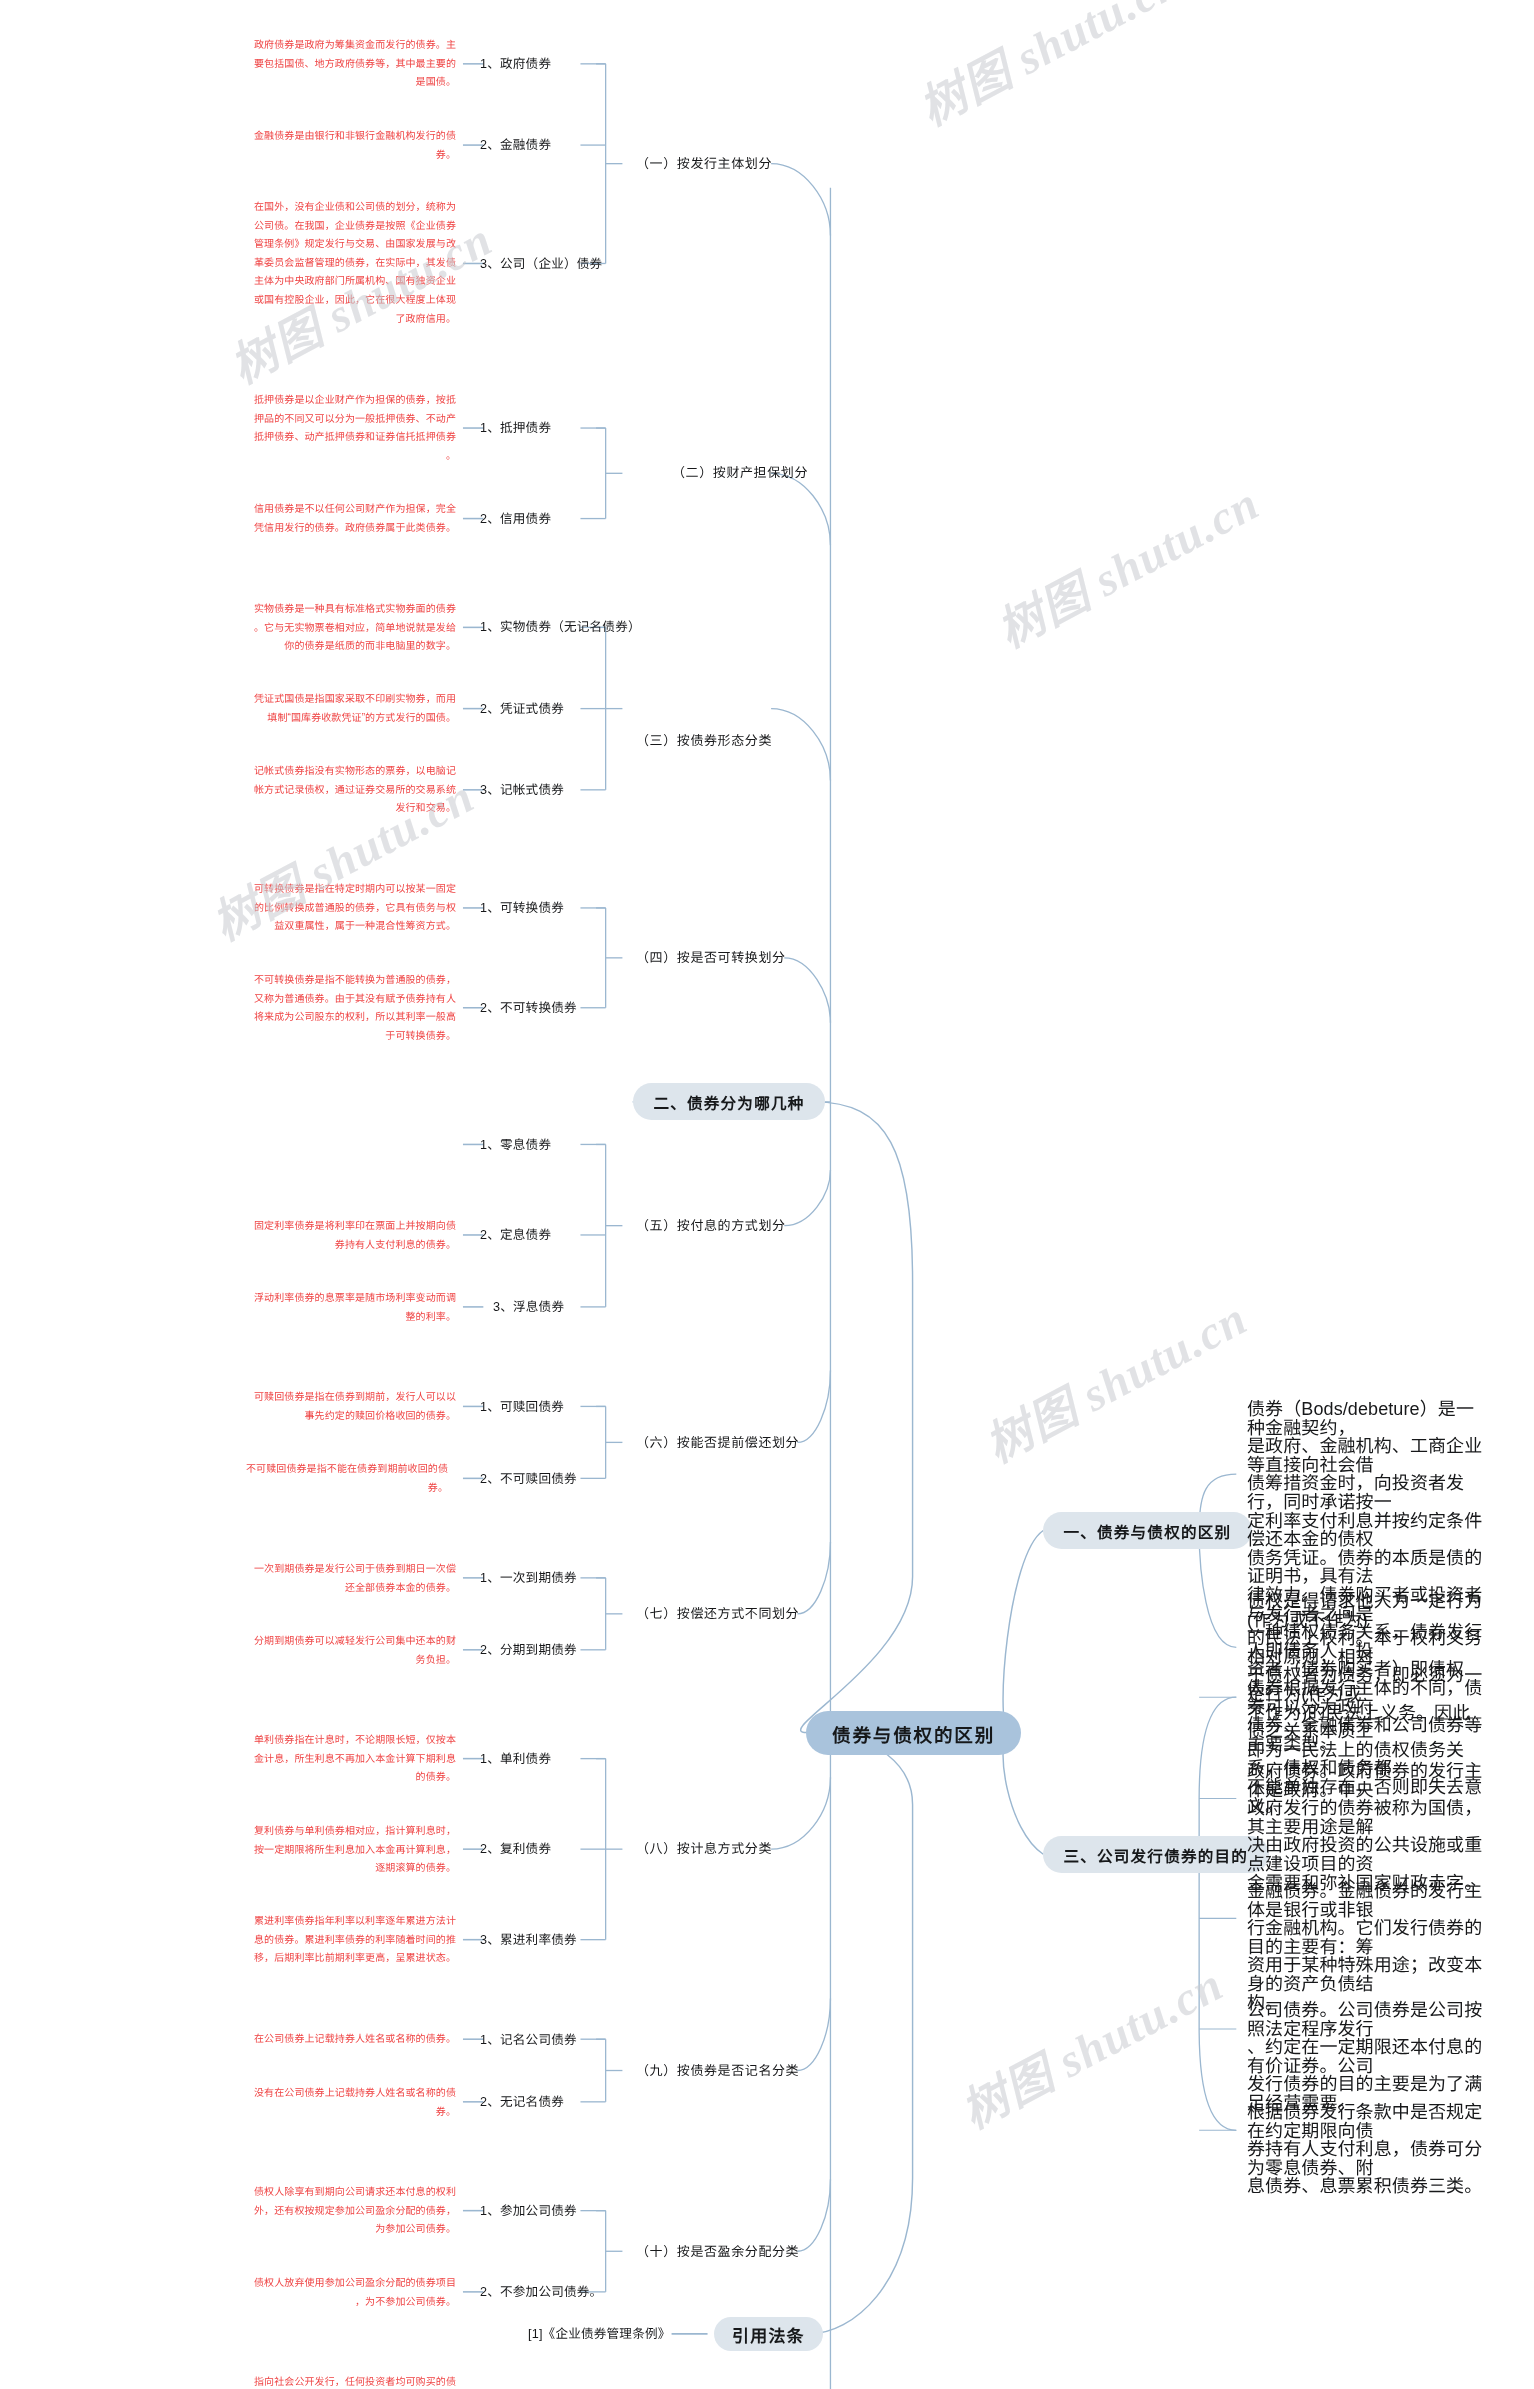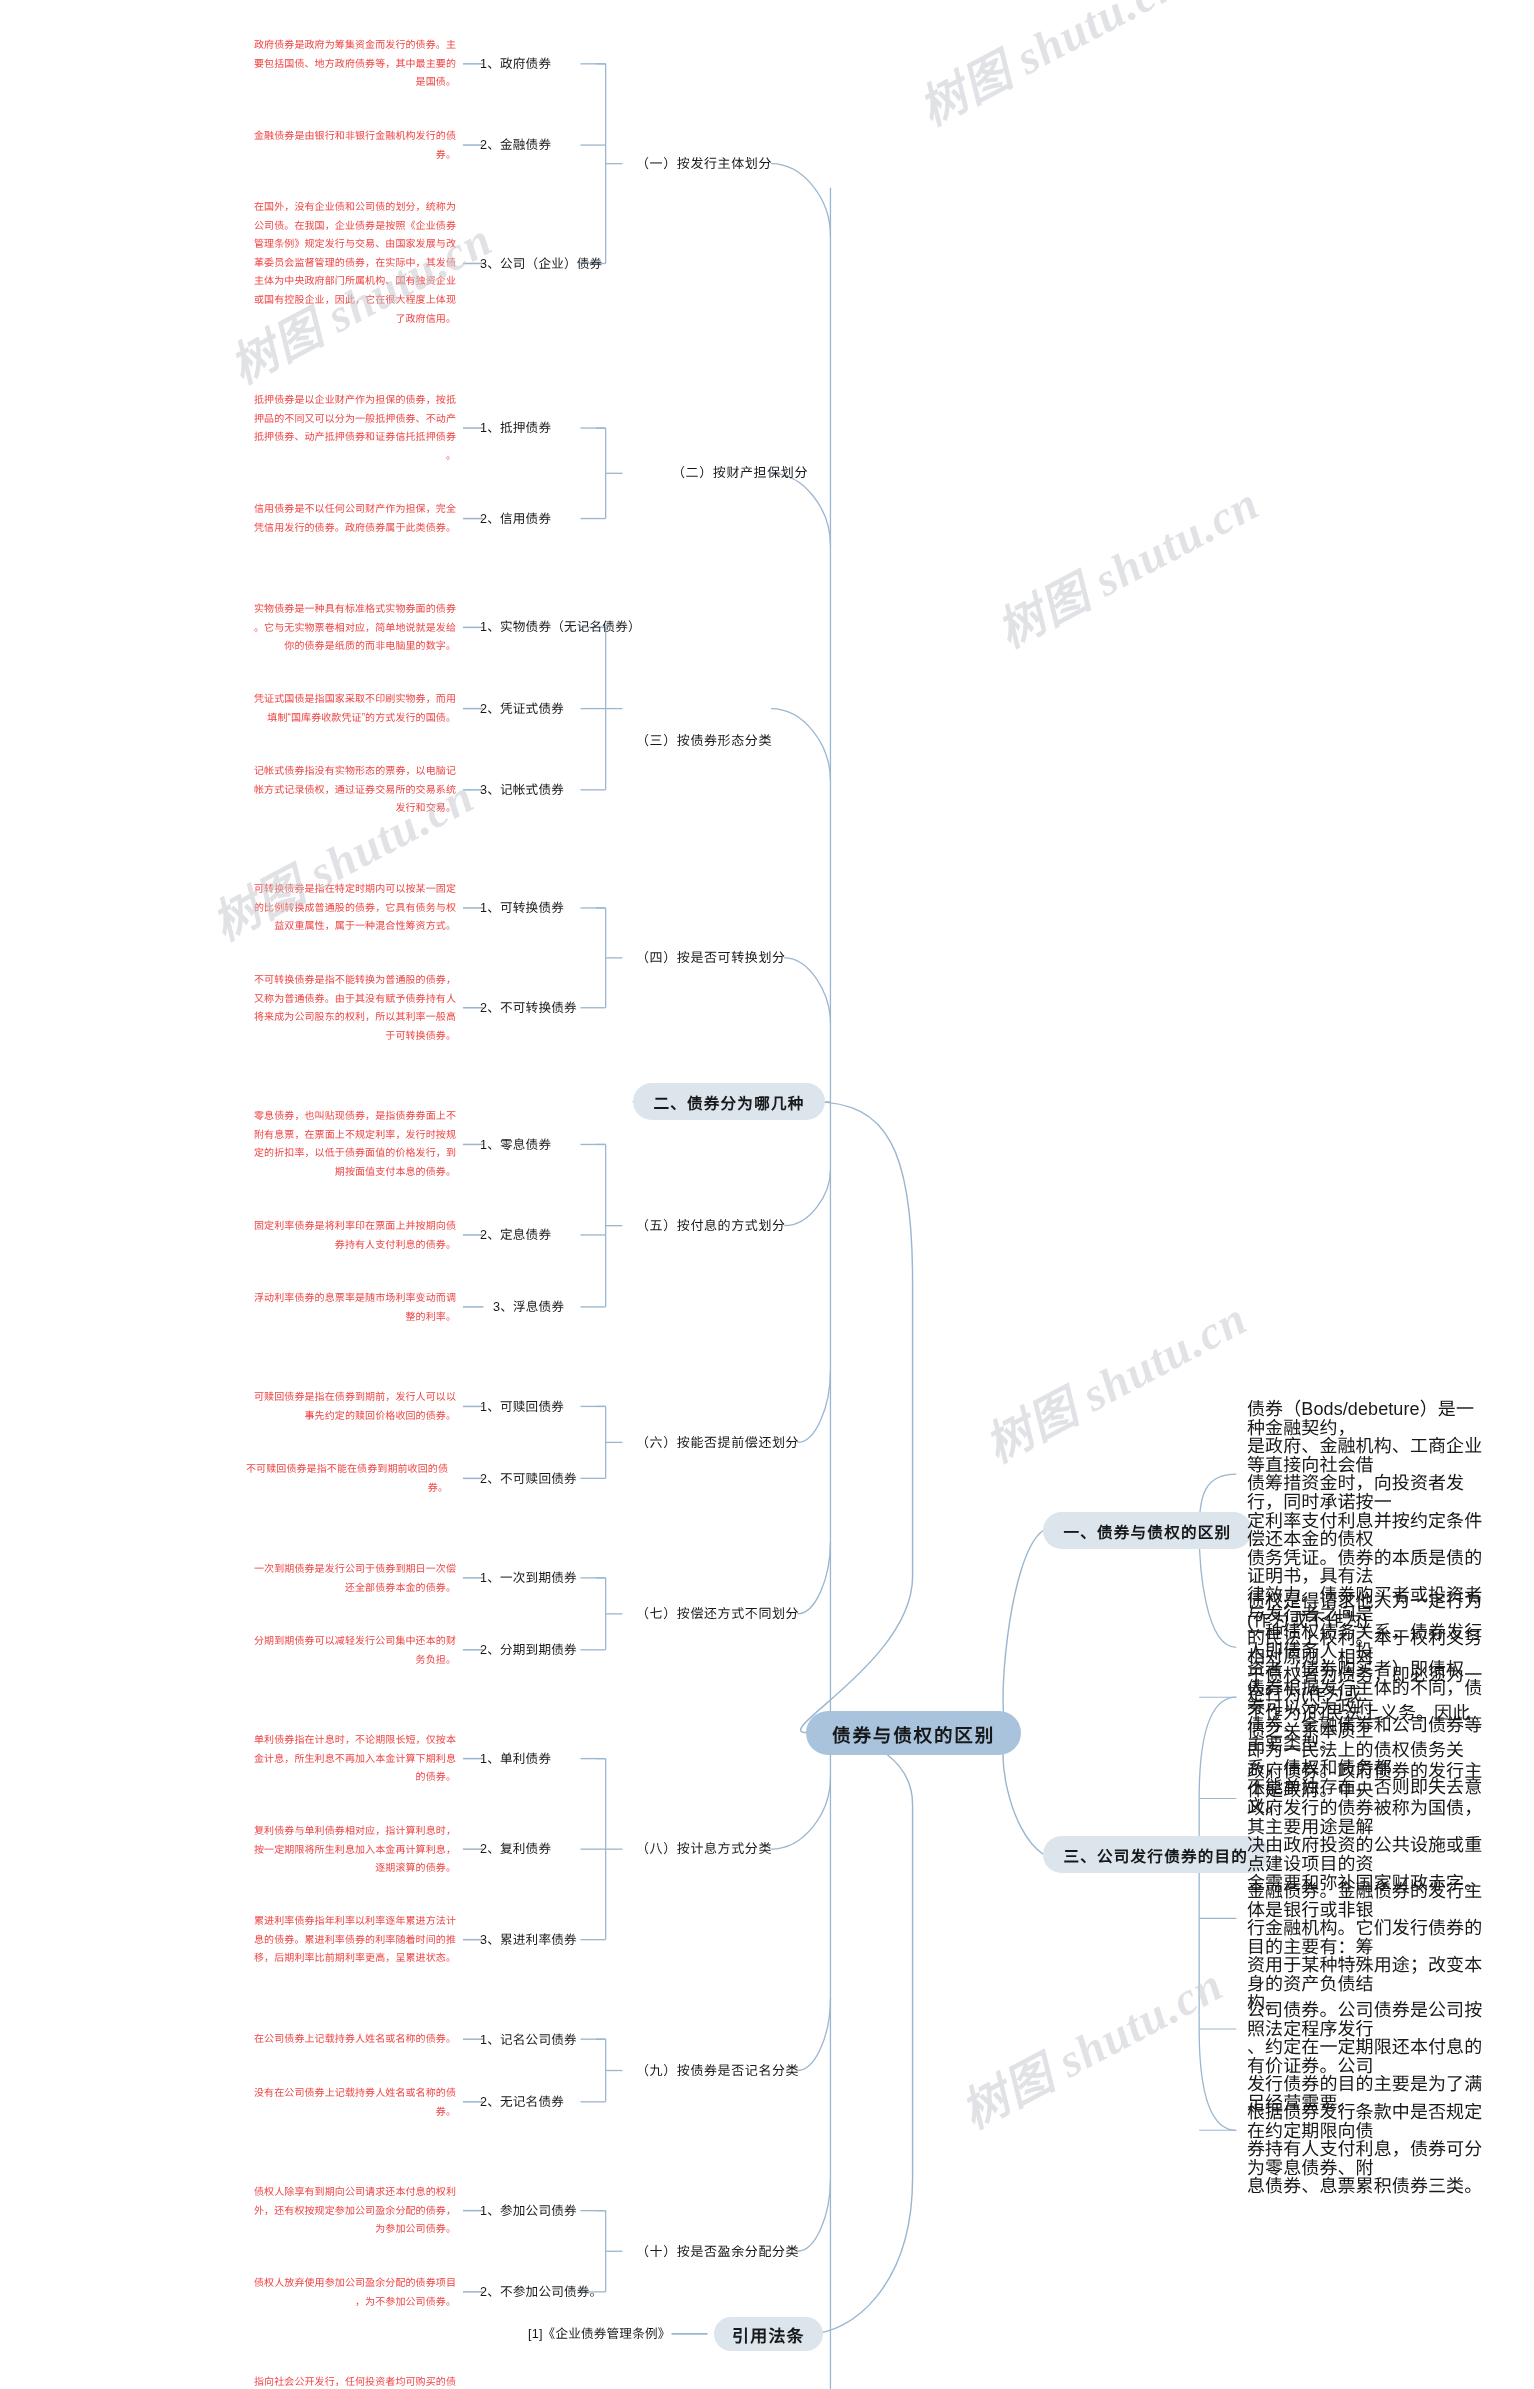--- a/index.html
+++ b/index.html
@@ -220,24 +220,20 @@
     <div class="leaf r" style="left: 144px; top: 880px; width: 312px;">可转换债券是指在特定时期内可以按某一固定
 的比例转换成普通股的债券，它具有债务与权
 益双重属性，属于一种混合性筹资方式。</div>
     <div class="mid" style="left: 480px; top: 899px;">1、可转换债券</div>
     <div class="leaf r" style="left: 144px; top: 971px; width: 312px;">不可转换债券是指不能转换为普通股的债券，
 又称为普通债券。由于其没有赋予债券持有人
 将来成为公司股东的权利，所以其利率一般高
 于可转换债券。</div>
     <div class="mid" style="left: 480px; top: 999px;">2、不可转换债券</div>
     <div class="cat" style="left: 636px; top: 949px;">（四）按是否可转换划分</div>
-    <div class="leaf r" style="left: 144px; top: 1107px; width: 312px;">零息债券，也叫贴现债券，是指债券券面上不
-附有息票，在票面上不规定利率，发行时按规
-定的折扣率，以低于债券面值的价格发行，到
-期按面值支付本息的债券。</div>
     <div class="mid" style="left: 480px; top: 1136px;">1、零息债券</div>
     <div class="leaf r" style="left: 144px; top: 1217px; width: 312px;">固定利率债券是将利率印在票面上并按期向债
 券持有人支付利息的债券。</div>
     <div class="mid" style="left: 480px; top: 1226px;">2、定息债券</div>
     <div class="leaf r" style="left: 144px; top: 1289px; width: 312px;">浮动利率债券的息票率是随市场利率变动而调
 整的利率。</div>
     <div class="mid" style="left: 493px; top: 1298px;">3、浮息债券</div>
     <div class="cat" style="left: 636px; top: 1217px;">（五）按付息的方式划分</div>
     <div class="leaf r" style="left: 144px; top: 1388px; width: 312px;">可赎回债券是指在债券到期前，发行人可以以
 事先约定的赎回价格收回的债券。</div>

